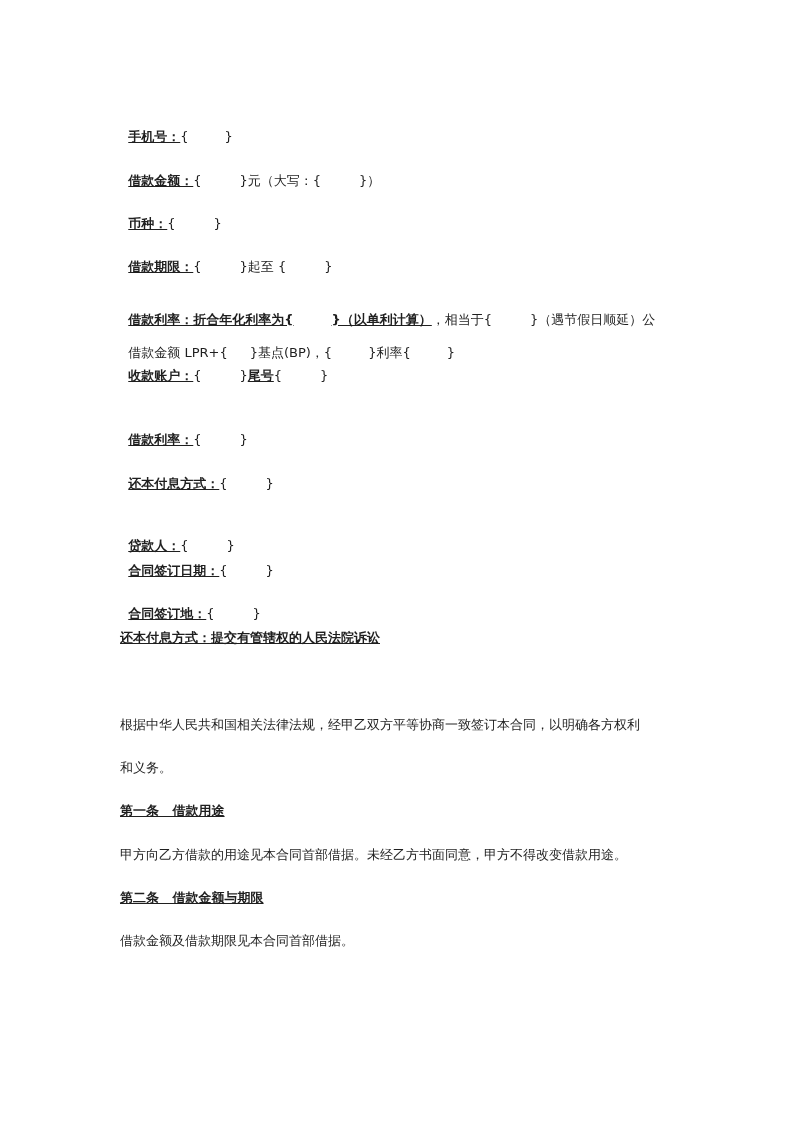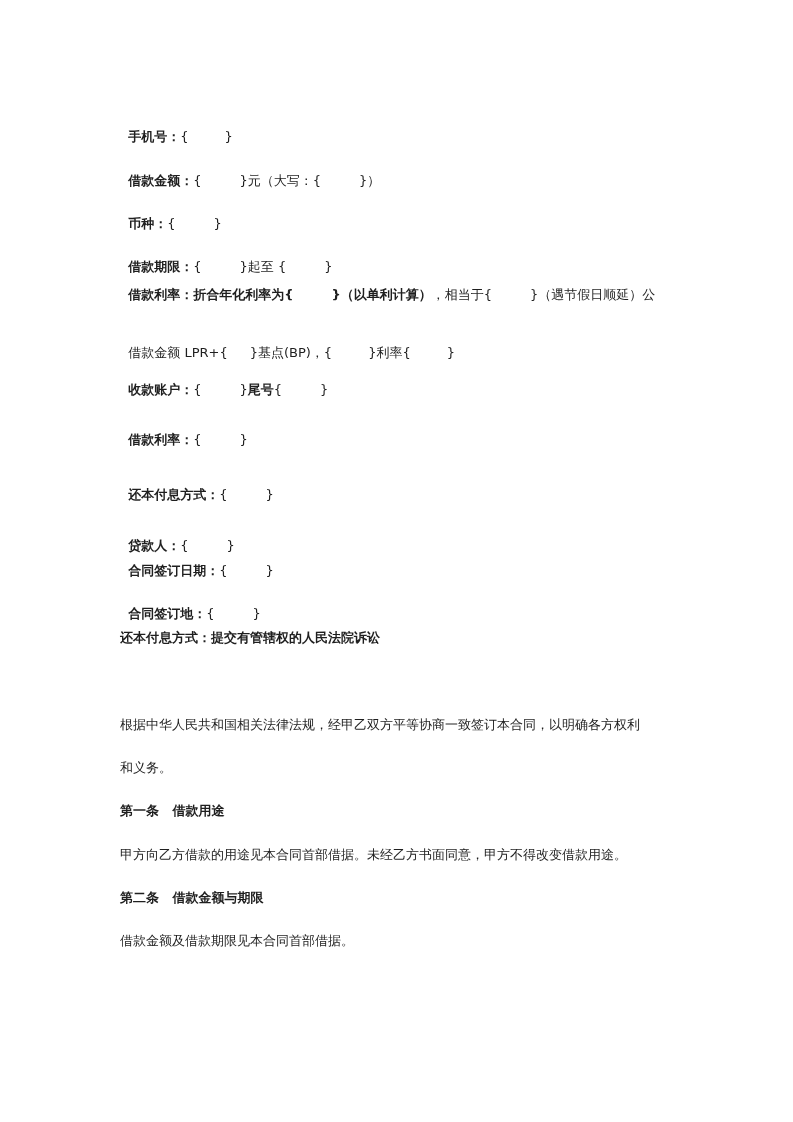--- a/index.html
+++ b/index.html
@@ -17,21 +17,21 @@
       font-size: 13px;
     }
     .line {
       position: absolute;
       left: 120px;
       height: 20px;
       line-height: 20px;
       white-space: pre;
       letter-spacing: 0px;
     }
-    .b { font-weight: bold; }
+    .b { font-weight: bold; text-decoration: underline; }
     .gap { display: inline-block; }
   </style>
 </head>
 <body>
 
 <div class="line" style="top:107px">
   <span class="b">手机号：</span><span>{</span><span class="gap" style="width:36px"></span><span>}</span>
 </div>
 
 <div class="line" style="top:151px">
@@ -39,37 +39,37 @@
 </div>
 
 <div class="line" style="top:194px">
   <span class="b">币种：</span><span>{</span><span class="gap" style="width:38px"></span><span>}</span>
 </div>
 
 <div class="line" style="top:237px">
   <span class="b">借款期限：</span><span>{</span><span class="gap" style="width:38px"></span><span>}起至 {</span><span class="gap" style="width:38px"></span><span>}</span>
 </div>
 
-<div class="line" style="top:265px">
+<div class="line" style="top:290px">
   <span class="b">借款利率：折合年化利率为{</span><span class="gap" style="width:38px"></span><span class="b">}（以单利计算）</span><span>，相当于{</span><span class="gap" style="width:38px"></span><span>}（遇节假日顺延）公</span>
 </div>
 
 <div class="line" style="top:323px">
   <span>借款金额 LPR+{</span><span class="gap" style="width:22px"></span><span>}基点(BP)，{</span><span class="gap" style="width:36px"></span><span>}利率{</span><span class="gap" style="width:36px"></span><span>}</span>
 </div>
 
-<div class="line" style="top:360px">
+<div class="line" style="top:346px">
   <span class="b">收款账户：</span><span>{</span><span class="gap" style="width:38px"></span><span>}</span><span class="b">尾号</span><span>{</span><span class="gap" style="width:38px"></span><span>}</span>
 </div>
 
 <div class="line" style="top:410px">
   <span class="b">借款利率：</span><span>{</span><span class="gap" style="width:38px"></span><span>}</span>
 </div>
 
-<div class="line" style="top:465px">
+<div class="line" style="top:454px">
   <span class="b">还本付息方式：</span><span>{</span><span class="gap" style="width:38px"></span><span>}</span>
 </div>
 
 <div class="line" style="top:516px">
   <span class="b">贷款人：</span><span>{</span><span class="gap" style="width:38px"></span><span>}</span>
 </div>
 
 <div class="line" style="top:541px">
   <span class="b">合同签订日期：</span><span>{</span><span class="gap" style="width:38px"></span><span>}</span>
 </div>

